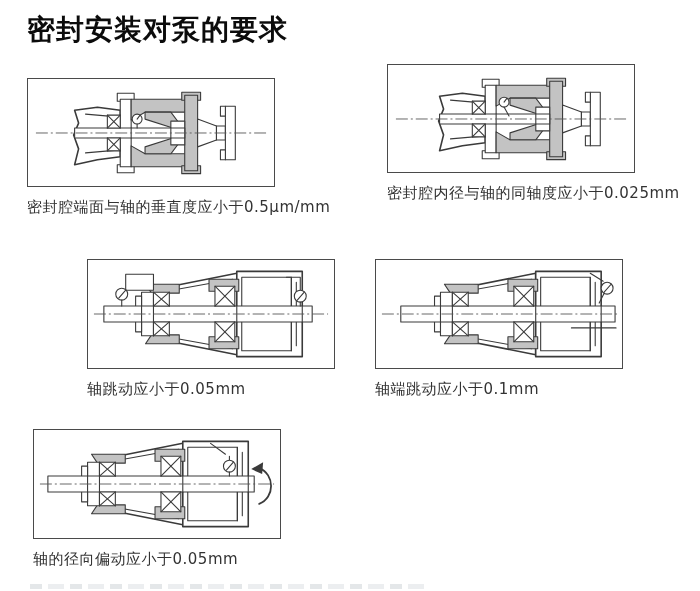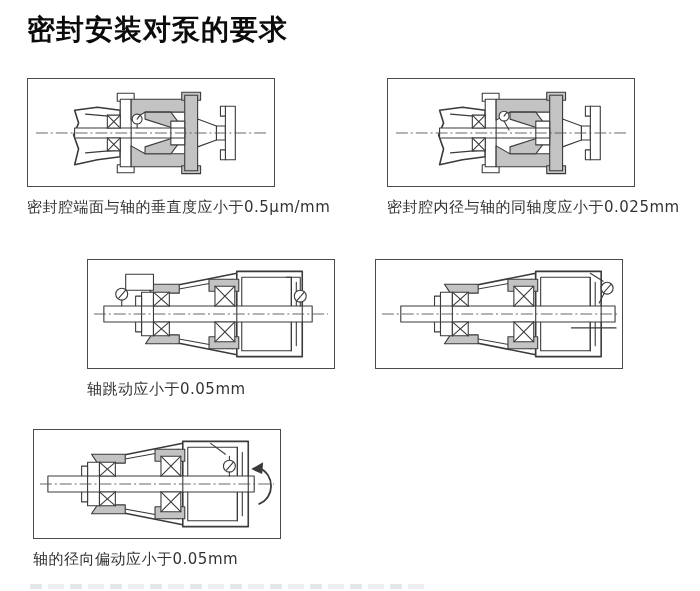--- a/index.html
+++ b/index.html
@@ -13,21 +13,21 @@
   }
   .fig{position:absolute;width:248px;}
   .fig .frame{
     width:246px;background:#fff;border:1px solid #4a4a4a;
   }
   .fig .frame svg{display:block;}
   .fig .caption{
     margin:11px 0 0 0;font-size:15px;color:#333333;letter-spacing:0.5px;white-space:nowrap;
   }
   #fig1{left:27px;top:78px;}
-  #fig2{left:375px;top:78px;padding-left:12px;}
+  #fig2{left:375px;top:64px;padding-left:12px;}
   #fig3{left:44px;top:259px;margin-left:43px;}
   #fig4{left:375px;top:259px;}
   #fig5{left:33px;top:429px;}
   .cutoff{
     position:absolute;left:30px;top:584px;width:400px;height:5px;
     background:repeating-linear-gradient(90deg,#e4e7e9 0 12px,transparent 12px 18px,#eceef0 18px 34px,transparent 34px 40px);
   }
 </style>
 </head>
 <body>
@@ -208,20 +208,21 @@
             <path d="M205,13 L218,21"></path>
             <circle fill="#ffffff" cx="222" cy="28" r="6"></circle>
             <path d="M219,32 L226,24 M219,33 L214,43"></path>
           </g>
           <path d="M186,68 H231"></path>
         </g>
       </g>
       <path stroke="#555" stroke-width="0.9" stroke-dasharray="12 3 2 3" d="M6,54 H244"></path>
     </svg>
   </div>
+  <p class="caption">轴端跳动应小于0.1mm</p>
 </section>
 
 <section class="fig" id="fig5">
   <div class="frame">
     <svg width="246" height="108" viewBox="0 0 248 108">
       <g stroke="#3a3a3a" fill="none" stroke-width="1.1" stroke-linejoin="round" stroke-linecap="round">
         <path fill="#ffffff" stroke-width="1.6" d="M64,30 L150,13 V95 L64,78 Z"></path>
         <path d="M68,33 L146,19 M68,75 L146,89"></path>
         <rect fill="#ffffff" stroke-width="1.6" x="150" y="11" width="66" height="86"></rect>
         <rect x="155" y="17" width="50" height="74"></rect>

